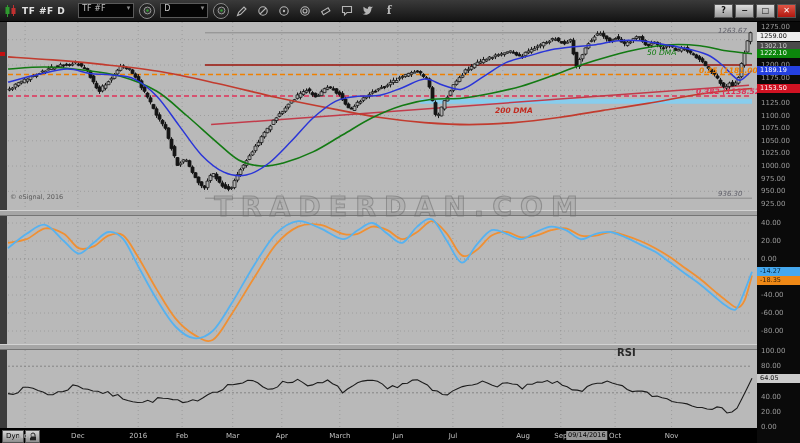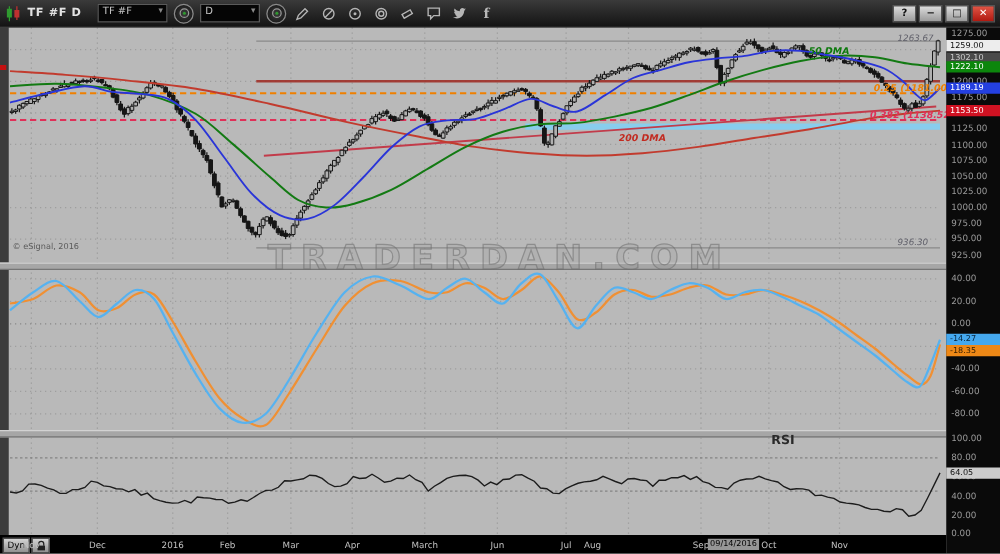--- a/index.html
+++ b/index.html
@@ -39,21 +39,21 @@
   .dyn-btn{position:absolute;left:2px;top:2px;height:11px;background:linear-gradient(#d5d5d5,#8f8f8f);
     border:1px solid #555;color:#000;font-size:7px;line-height:10px;padding:0 3px;}
   .lock-btn{position:absolute;left:25px;top:2px;width:13px;height:11px;background:linear-gradient(#d5d5d5,#8f8f8f);
     border:1px solid #555;display:flex;align-items:center;justify-content:center;}
   
   .ann{position:absolute;z-index:4;white-space:nowrap;}
   .ann-high{left:718px;top:27px;font-size:7px;font-style:italic;color:#60606a;}
   .ann-low{left:718px;top:190px;font-size:7px;font-style:italic;color:#60606a;}
   .ann-fib25{left:699px;top:66px;font-size:7.5px;font-weight:bold;font-style:italic;color:#f08000;}
   .ann-fib382{left:696px;top:87px;font-size:7.5px;font-weight:bold;font-style:italic;color:#e03058;}
-  .ann-dma50{left:647px;top:36px;font-size:7.5px;font-weight:bold;font-style:italic;color:#0c7a0c;}
+  .ann-dma50{left:647px;top:48px;font-size:7.5px;font-weight:normal;font-style:italic;color:#0c7a0c;}
   .ann-dma200{left:483px;top:106px;font-size:7.5px;font-weight:bold;font-style:italic;color:#c22b20;margin-left:12px;}
   .ann-title{left:596px;top:136px;font-size:13.5px;line-height:16px;font-weight:bold;font-style:italic;color:#3a1468;}
   .ann-copy{left:10px;top:193px;font-size:6.5px;color:#5a5a5a;}
   .ann-rsi{left:617px;top:347px;font-size:10px;font-weight:bold;color:#2a2a2a;}
   .watermark{left:50%;top:191px;transform:translateX(-50%);font-size:27px;font-weight:bold;
     letter-spacing:8px;color:rgba(120,120,120,0.12);text-align:center;-webkit-text-stroke:1px rgba(110,110,110,0.55);}
 </style>
 </head>
 <body>
 
@@ -244,19 +244,19 @@
     </div>
   <span class="time-label" style="left: 25.1px;">Nov</span>
       <span class="time-label" style="left: 77.9px;">Dec</span>
       <span class="time-label" style="left: 138.2px;">2016</span>
       <span class="time-label" style="left: 182.1px;">Feb</span>
       <span class="time-label" style="left: 232.7px;">Mar</span>
       <span class="time-label" style="left: 281.8px;">Apr</span>
       <span class="time-label" style="left: 339.8px;">March</span>
       <span class="time-label" style="left: 397.9px;">Jun</span>
       <span class="time-label" style="left: 452.9px;">Jul</span>
-      <span class="time-label" style="left: 474px;">Aug</span>
+      <span class="time-label" style="left: 523px;">Aug</span>
       <span class="time-label" style="left: 560.8px;">Sep</span>
       <span class="time-label" style="left: 615.1px;">Oct</span>
       <span class="time-label" style="left: 671.6px;">Nov</span>
       <span class="date-box" style="left: 586.8px;">09/14/2016</span>
     </div>
 </div>
 
 </body></html>

